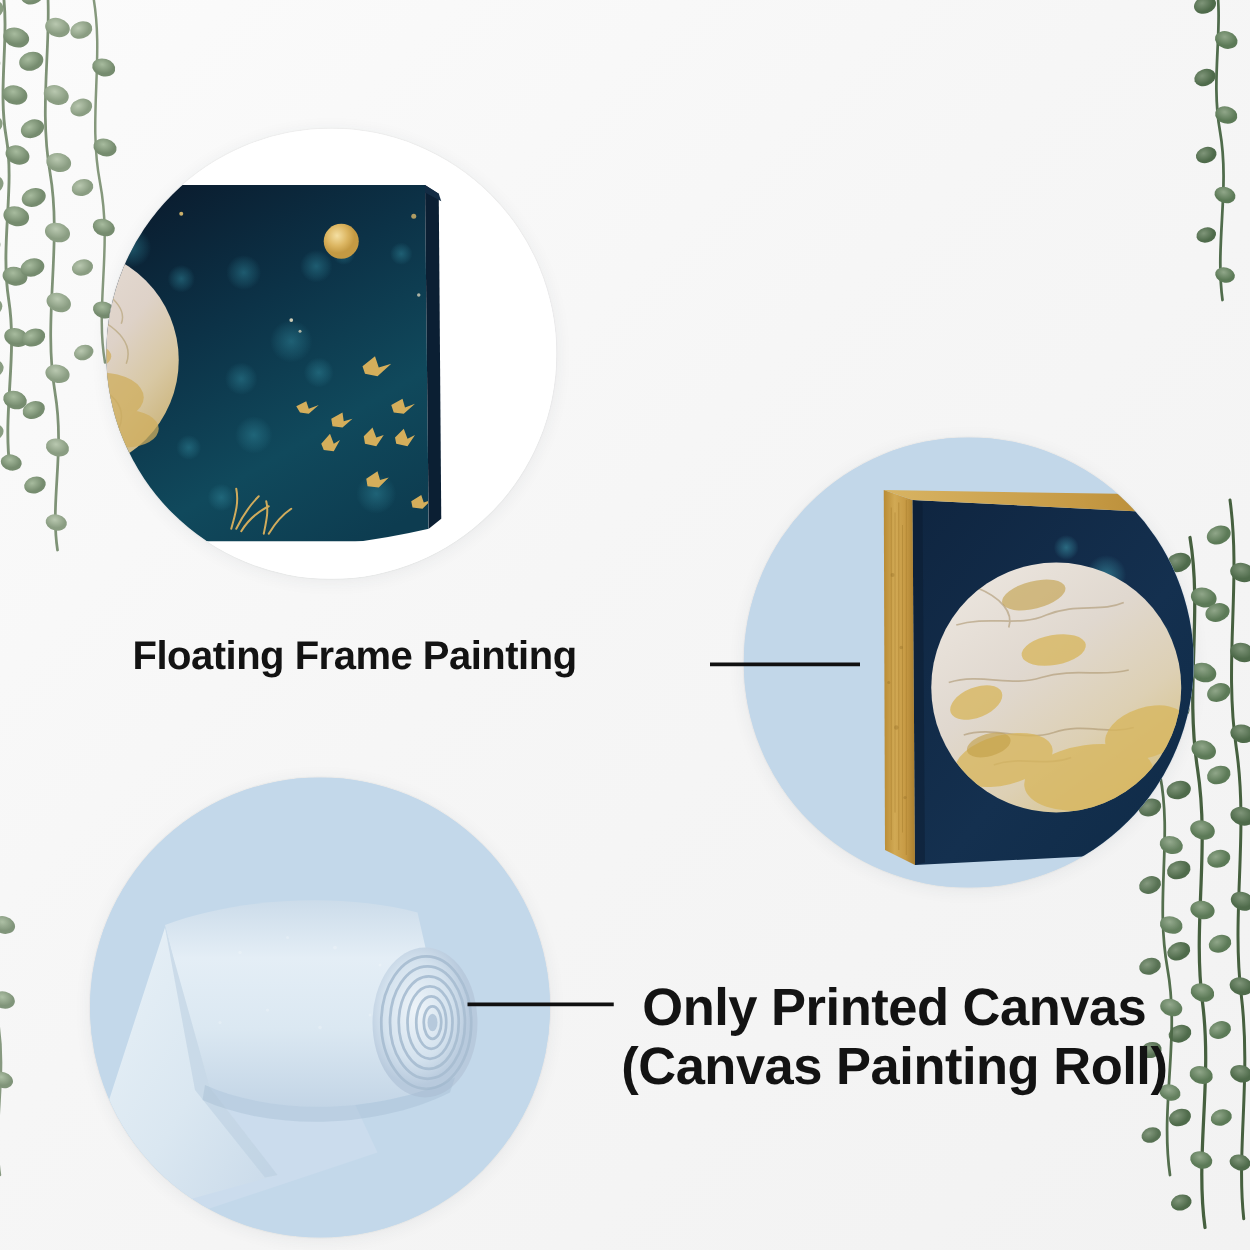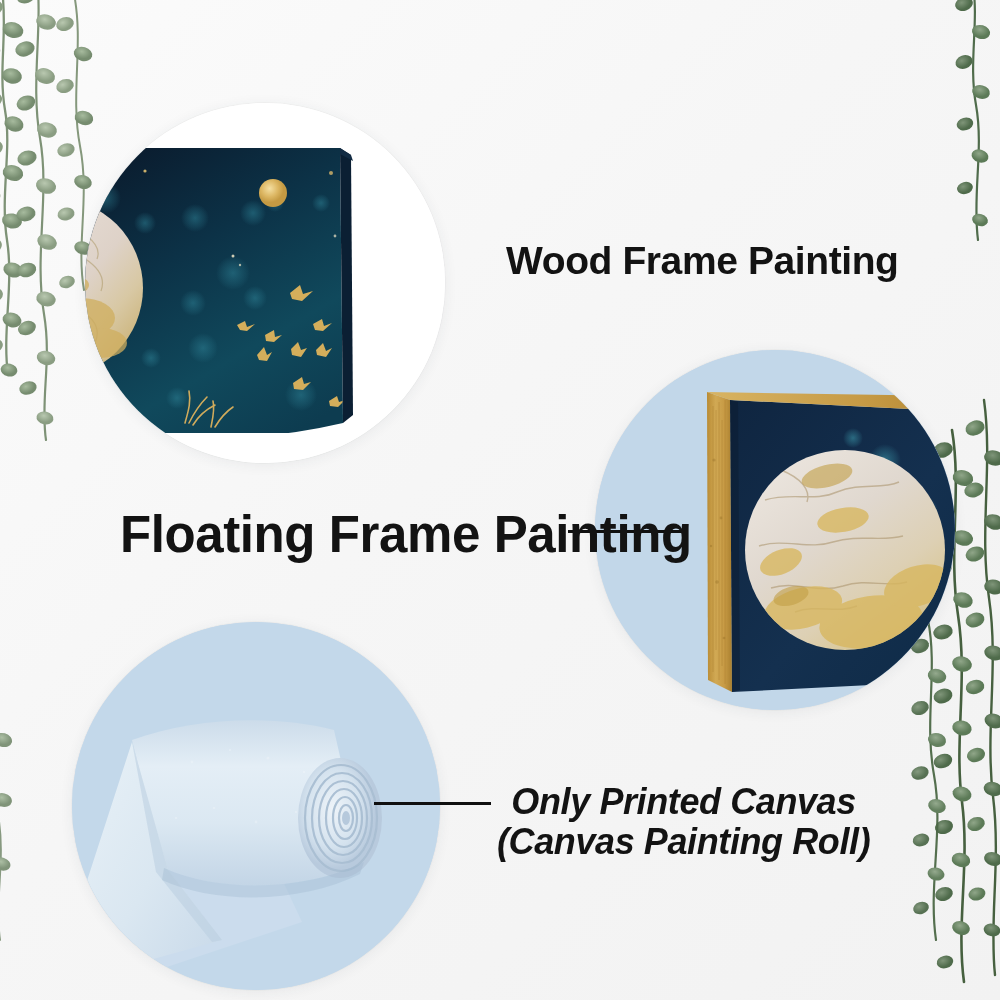--- a/index.html
+++ b/index.html
@@ -65,29 +65,28 @@
     font-weight: bold;
     letter-spacing: -0.4px;
     white-space: nowrap;
     line-height: 1.06;
   }
   #label-wood-frame {
     left: 506px; top: 240px;
     font-size: 39px;
   }
   #label-floating-frame {
-    left: 120px; top: 508px;
-    font-size: 51px;
+    left: 106px; top: 508px;
+    font-size: 32px;
   }
   #label-canvas-roll {
     left: 497px; top: 782px;
-    font-size: 36px;
+    font-size: 42px;
     text-align: center;
     line-height: 1.12;
-    font-style: italic;
   }
   #label-canvas-roll .l2 { display: block; }
 
   
   .leader {
     position: absolute;
     background: #101010;
     height: 3px;
   }
   #leader-floating { left: 568px; top: 530px; width: 120px; }
@@ -534,21 +533,20 @@
           <circle cx="184" cy="200" r="1.4"></circle>
         <circle cx="224" cy="190" r="1.2"></circle>
           <circle cx="104" cy="196" r="1.3"></circle>
       </g>
     </svg>
   </div>
 
   <div class="leader" id="leader-floating"></div>
   <div class="leader" id="leader-roll"></div>
 
-  <div class="label" id="label-wood-frame">Wood Frame Painting</div>
 
   <div class="label" id="label-floating-frame">Floating Frame Painting</div>
 
   <div class="label" id="label-canvas-roll">
     <span class="l1">Only Printed Canvas</span>
     <span class="l2">(Canvas Painting Roll)</span>
   </div>
 
 </div>
 

